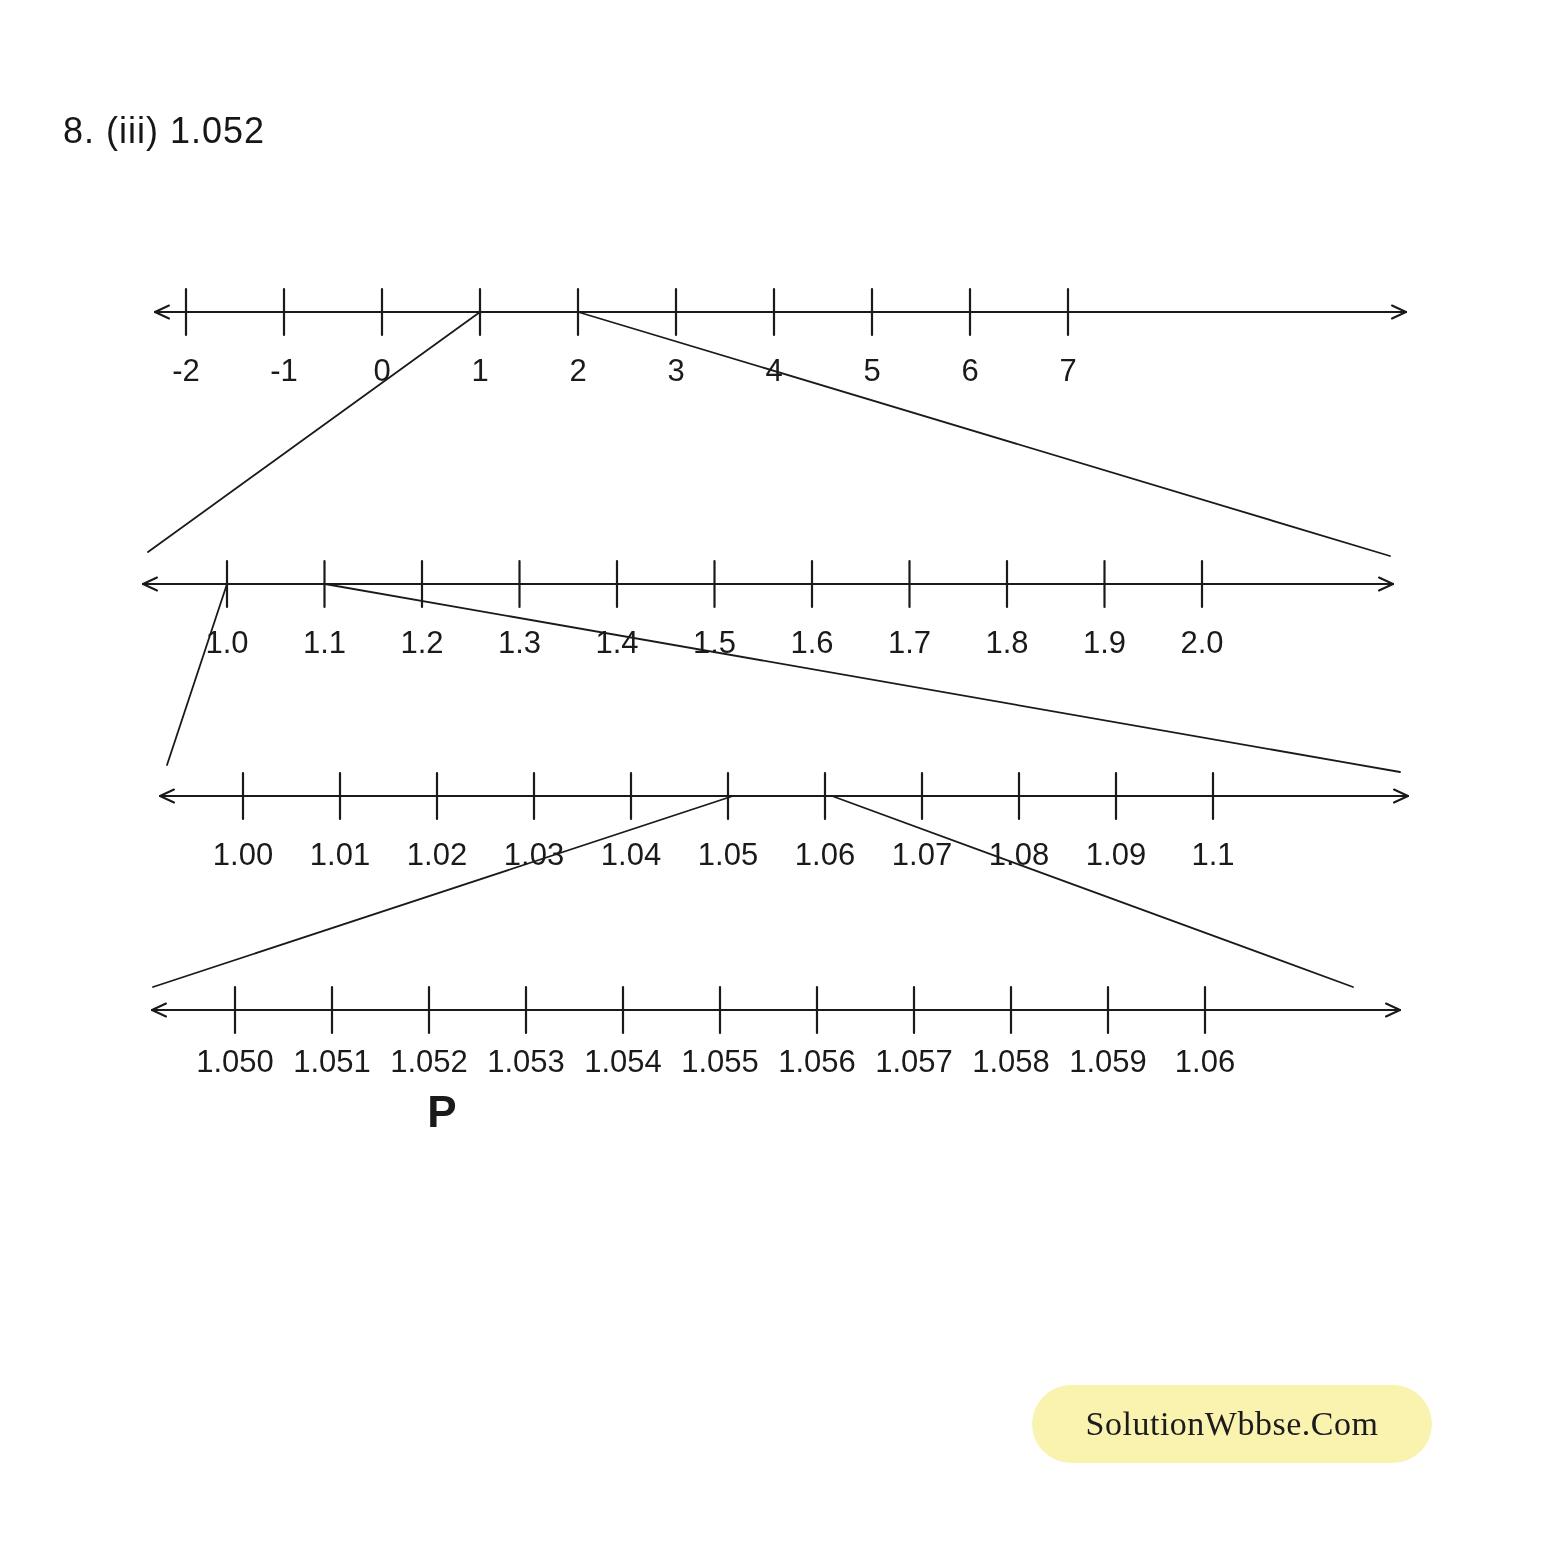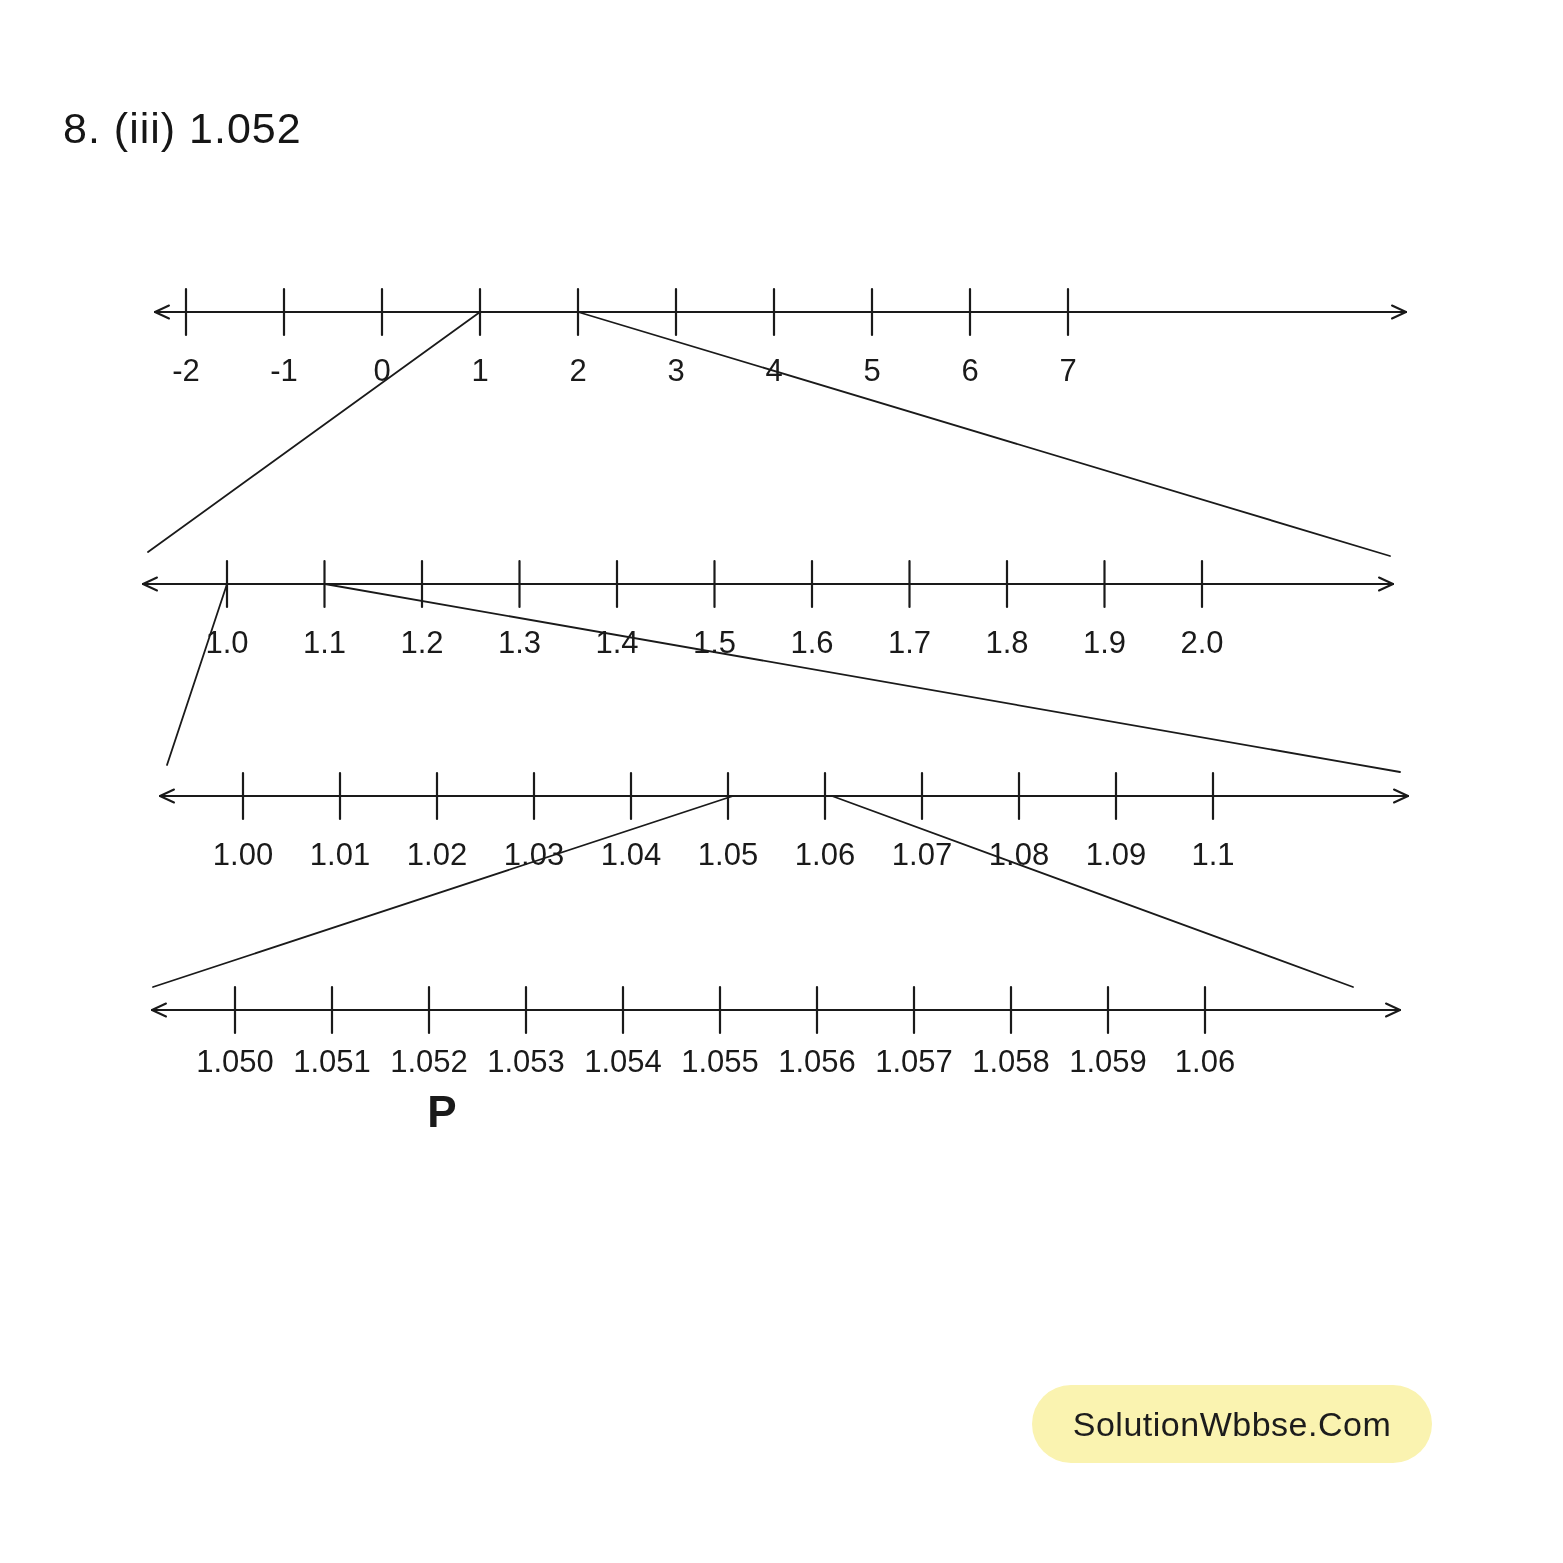--- a/index.html
+++ b/index.html
@@ -11,22 +11,22 @@
   .page {
     position: relative;
     width: 1563px;
     height: 1563px;
     background: #ffffff;
     overflow: hidden;
   }
   .title {
     position: absolute;
     left: 63px;
-    top: 105px;
-    font-size: 43px;
+    top: 111px;
+    font-size: 36px;
     line-height: 1.1;
     color: #161616;
     letter-spacing: 1px;
   }
   .diagram-svg {
     position: absolute;
     left: 0;
     top: 0;
     width: 1563px;
     height: 1563px;
@@ -164,17 +164,17 @@
       <text x="1205" y="1072" text-anchor="middle" font-size="31" fill="#1a1a1a">1.06</text>
       <line x1="480" y1="312" x2="148" y2="552" stroke="#1a1a1a" stroke-width="1.8" stroke-linecap="round"></line>
       <line x1="578" y1="312" x2="1390" y2="556" stroke="#1a1a1a" stroke-width="1.8" stroke-linecap="round"></line>
       <line x1="227" y1="584" x2="167" y2="765" stroke="#1a1a1a" stroke-width="1.8" stroke-linecap="round"></line>
       <line x1="325" y1="584" x2="1400" y2="772" stroke="#1a1a1a" stroke-width="1.8" stroke-linecap="round"></line>
       <line x1="733" y1="796" x2="153" y2="987" stroke="#1a1a1a" stroke-width="1.8" stroke-linecap="round"></line>
       <line x1="832" y1="796" x2="1353" y2="987" stroke="#1a1a1a" stroke-width="1.8" stroke-linecap="round"></line>
       <text x="442" y="1127.4" text-anchor="middle" font-size="44" font-weight="bold" fill="#1a1a1a">P</text>
     </svg>
 
-  <div class="watermark" style="background: rgb(250, 243, 176); color: rgb(28, 28, 28);">
+  <div class="watermark" style="background: rgb(250, 243, 176); color: rgb(28, 28, 28); font-family: Liberation Serif, serif;">
     <span>SolutionWbbse.Com</span>
   </div>
 
 </div>
 
 </body></html>

